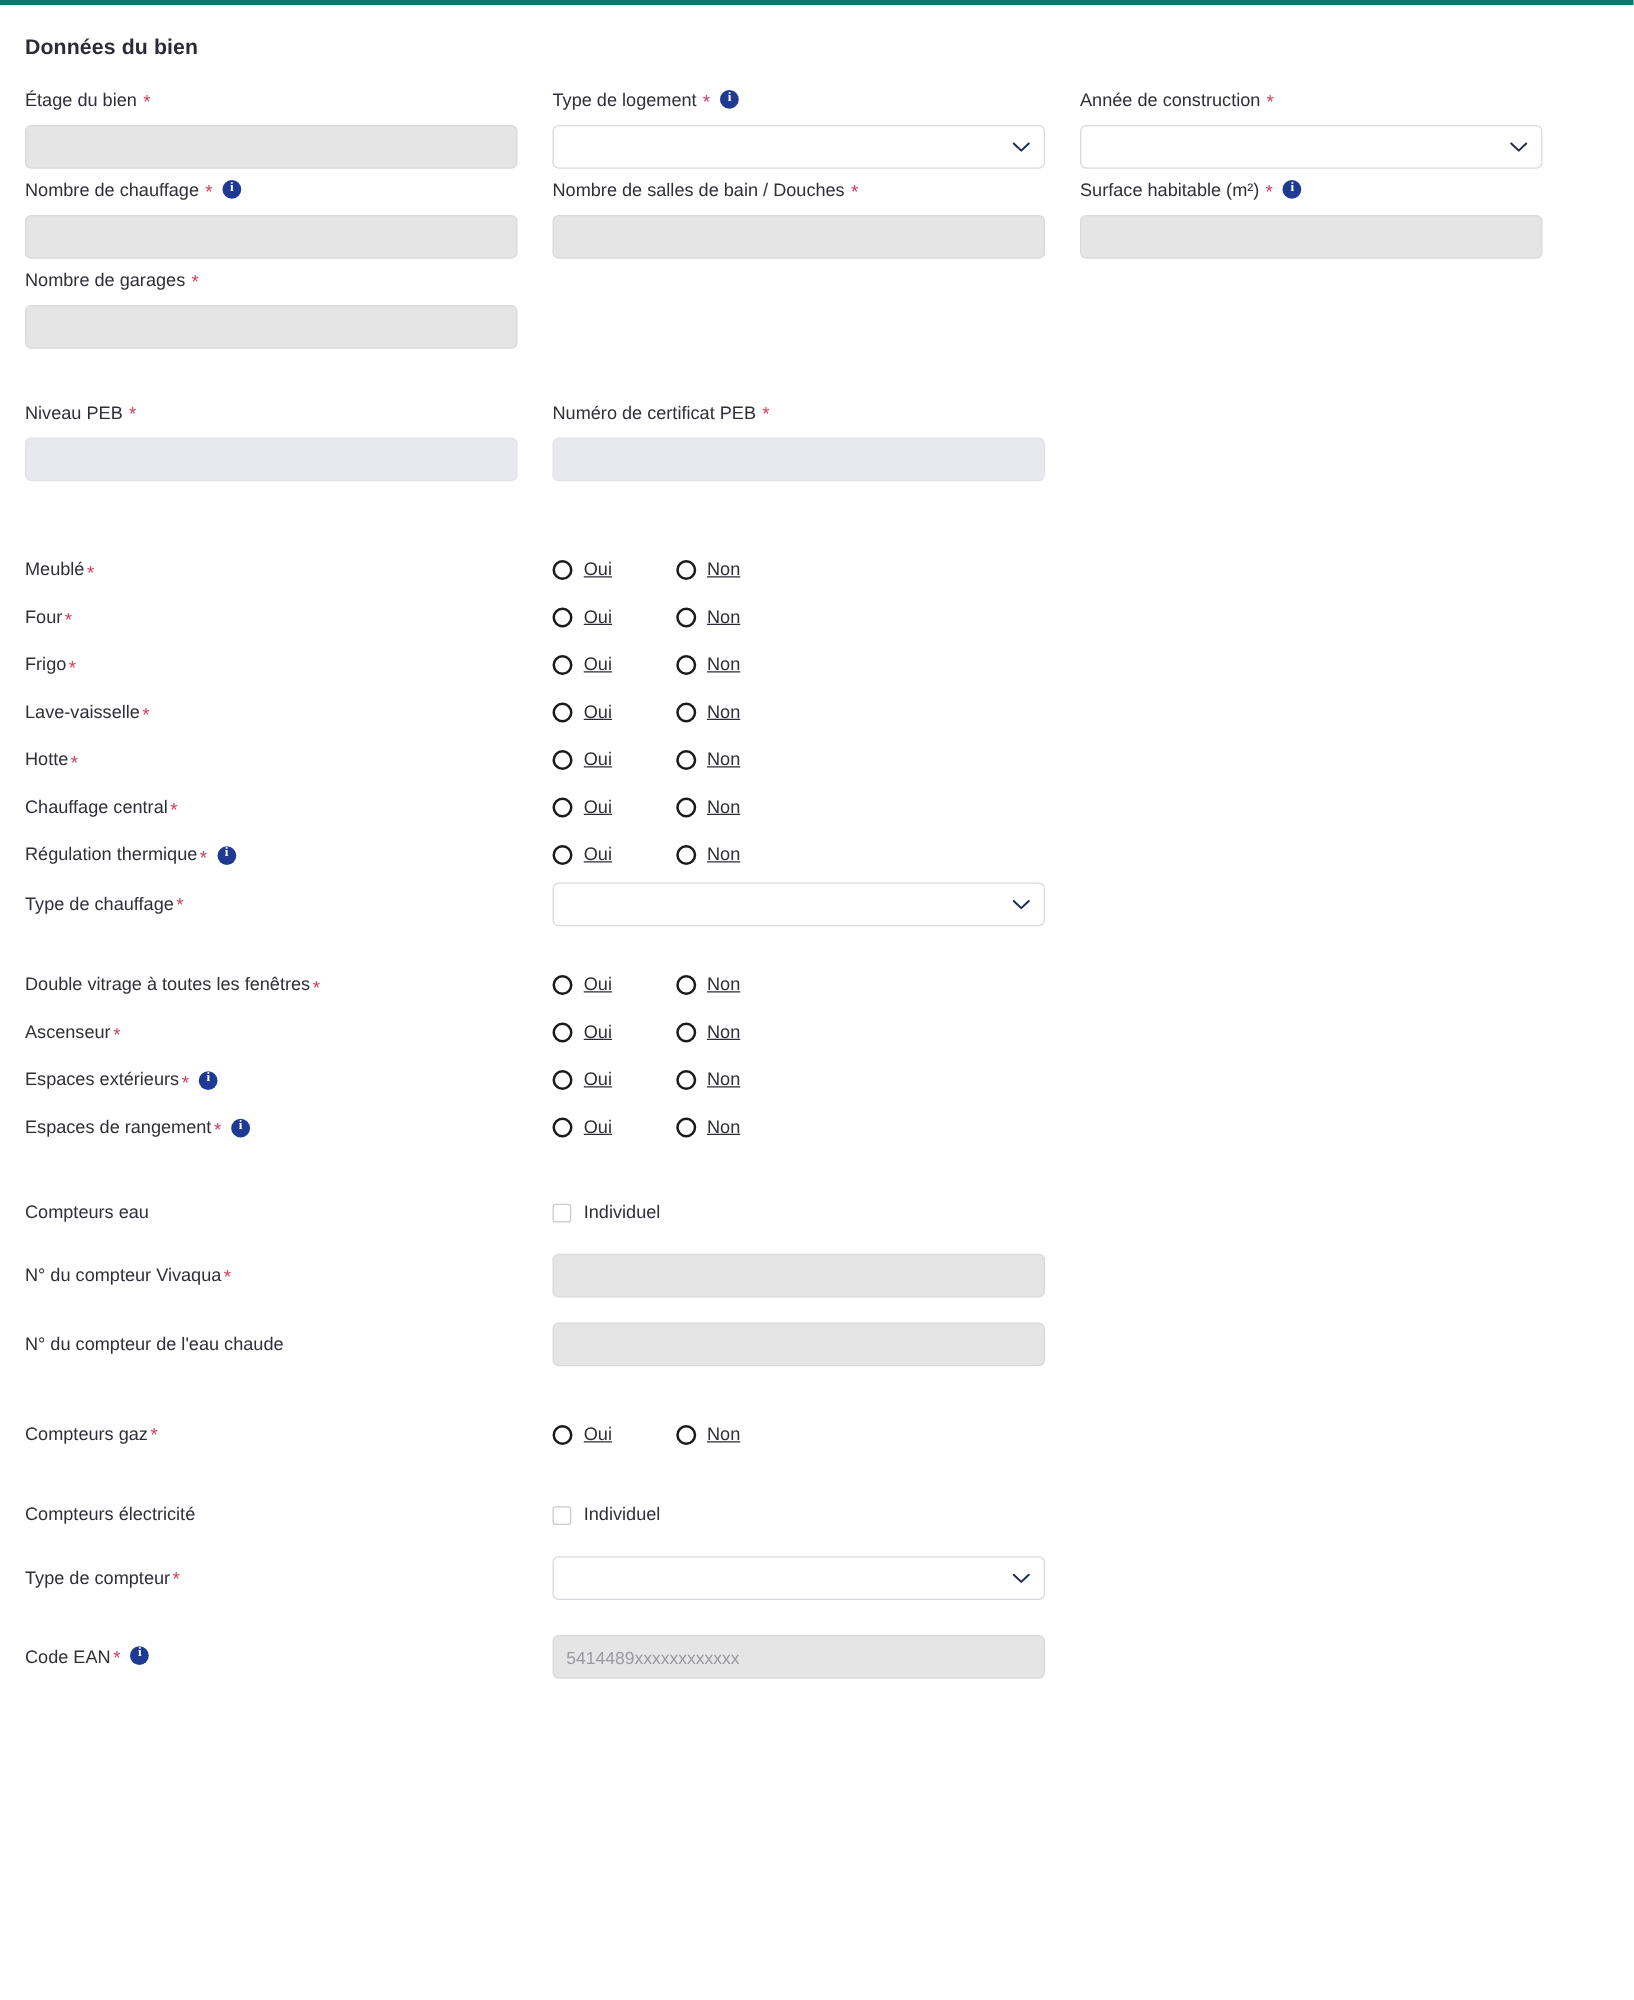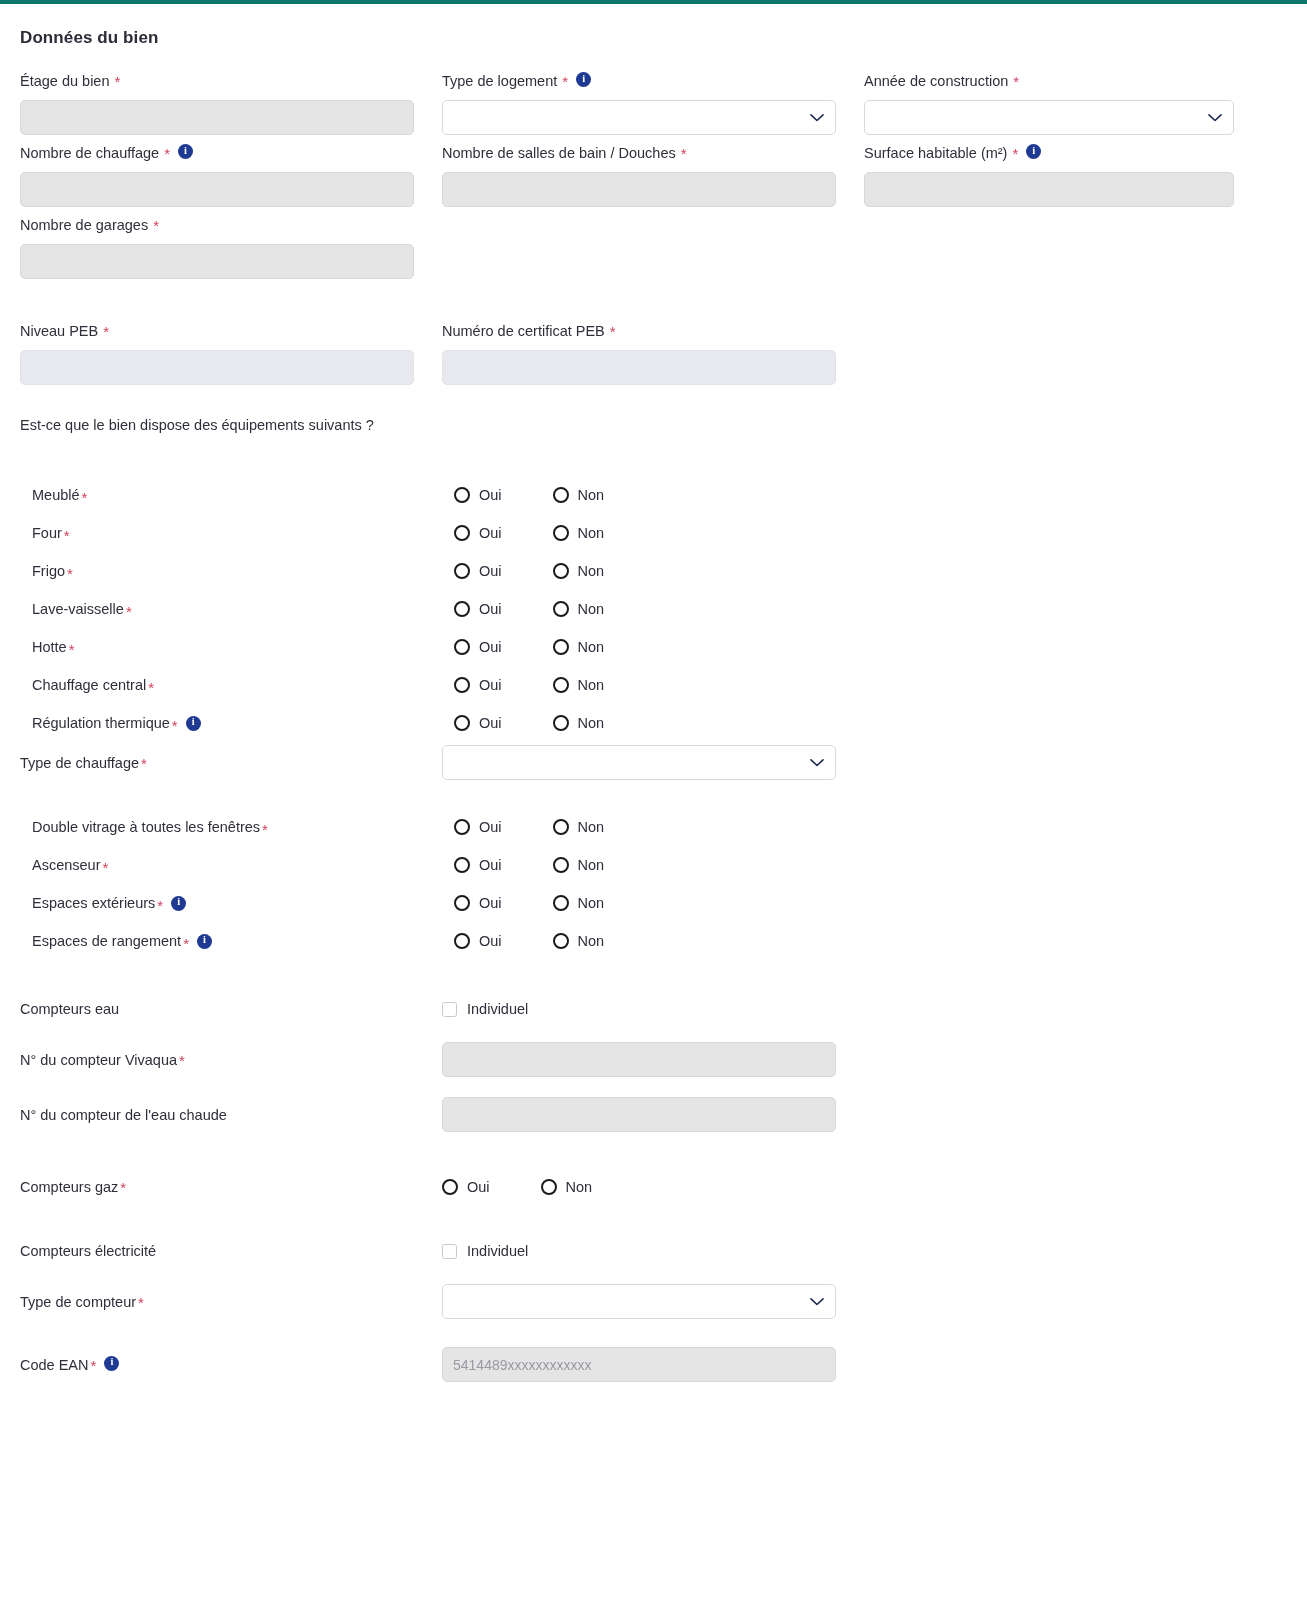--- a/index.html
+++ b/index.html
@@ -119,37 +119,37 @@
   .chev svg { display: block; }
 
   
   .question {
     font-size: 14.5px;
     color: #2f2f3b;
     padding: 23px 0 0 20px;
   }
 
   
-  .rowlist { padding: 0 32px; margin-top: 43px; }
+  .rowlist { padding: 0 20px; margin-top: 43px; }
   .optrow {
     display: flex;
     align-items: center;
     height: 38px;
   }
   .optrow .rlabel {
     width: 422px;
     flex: 0 0 422px;
     font-size: 14.5px;
     color: #2f2f3b;
     display: flex;
     align-items: center;
     white-space: nowrap;
     line-height: 18px;
   }
-  .choices { display: flex; align-items: flex-start; }
+  .choices { display: flex; align-items: flex-start; text-decoration: underline; }
   .choice {
     display: flex;
     align-items: center;
     cursor: pointer;
     font-size: 14.5px;
     color: #2f2f3b;
   }
   .choice + .choice { margin-left: 51px; }
   .radio {
     width: 16px; height: 16px;
@@ -296,21 +296,20 @@
     <div class="cell">
       <div class="fld-label">
         <span>Numéro de certificat PEB</span>
         <span class="req">*</span>
       </div>
       <div class="fake-input disabled"></div>
     </div>
     <div class="cell empty"></div>
   </div>
 
-  <div class="question">Est-ce que le bien dispose des équipements suivants ?</div>
 
   <div class="rowlist">
 
     <div class="optrow">
       <div class="rlabel">
         <span>Meublé</span>
         <span class="req tight">*</span>
       </div>
       <div class="choices">
         <label class="choice">

